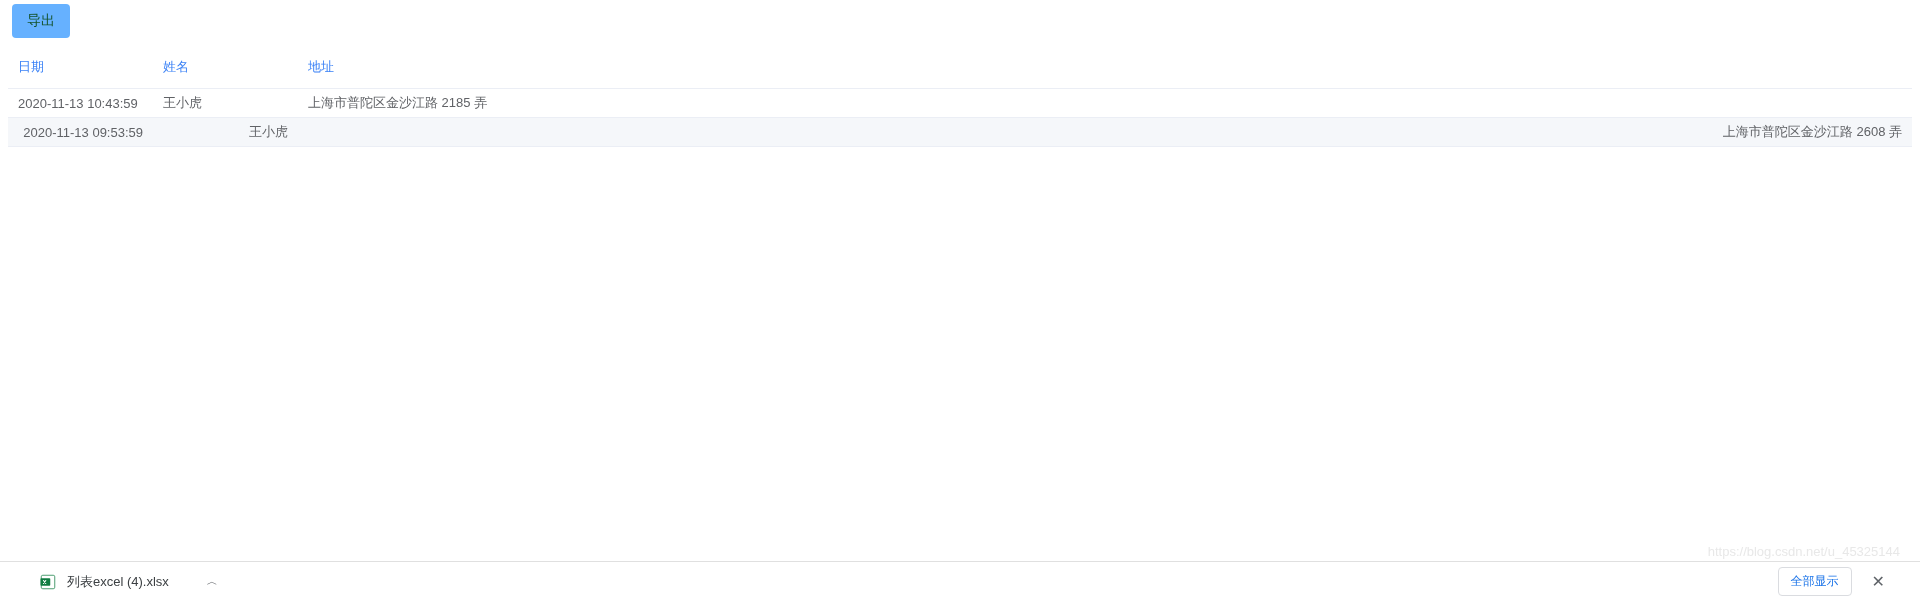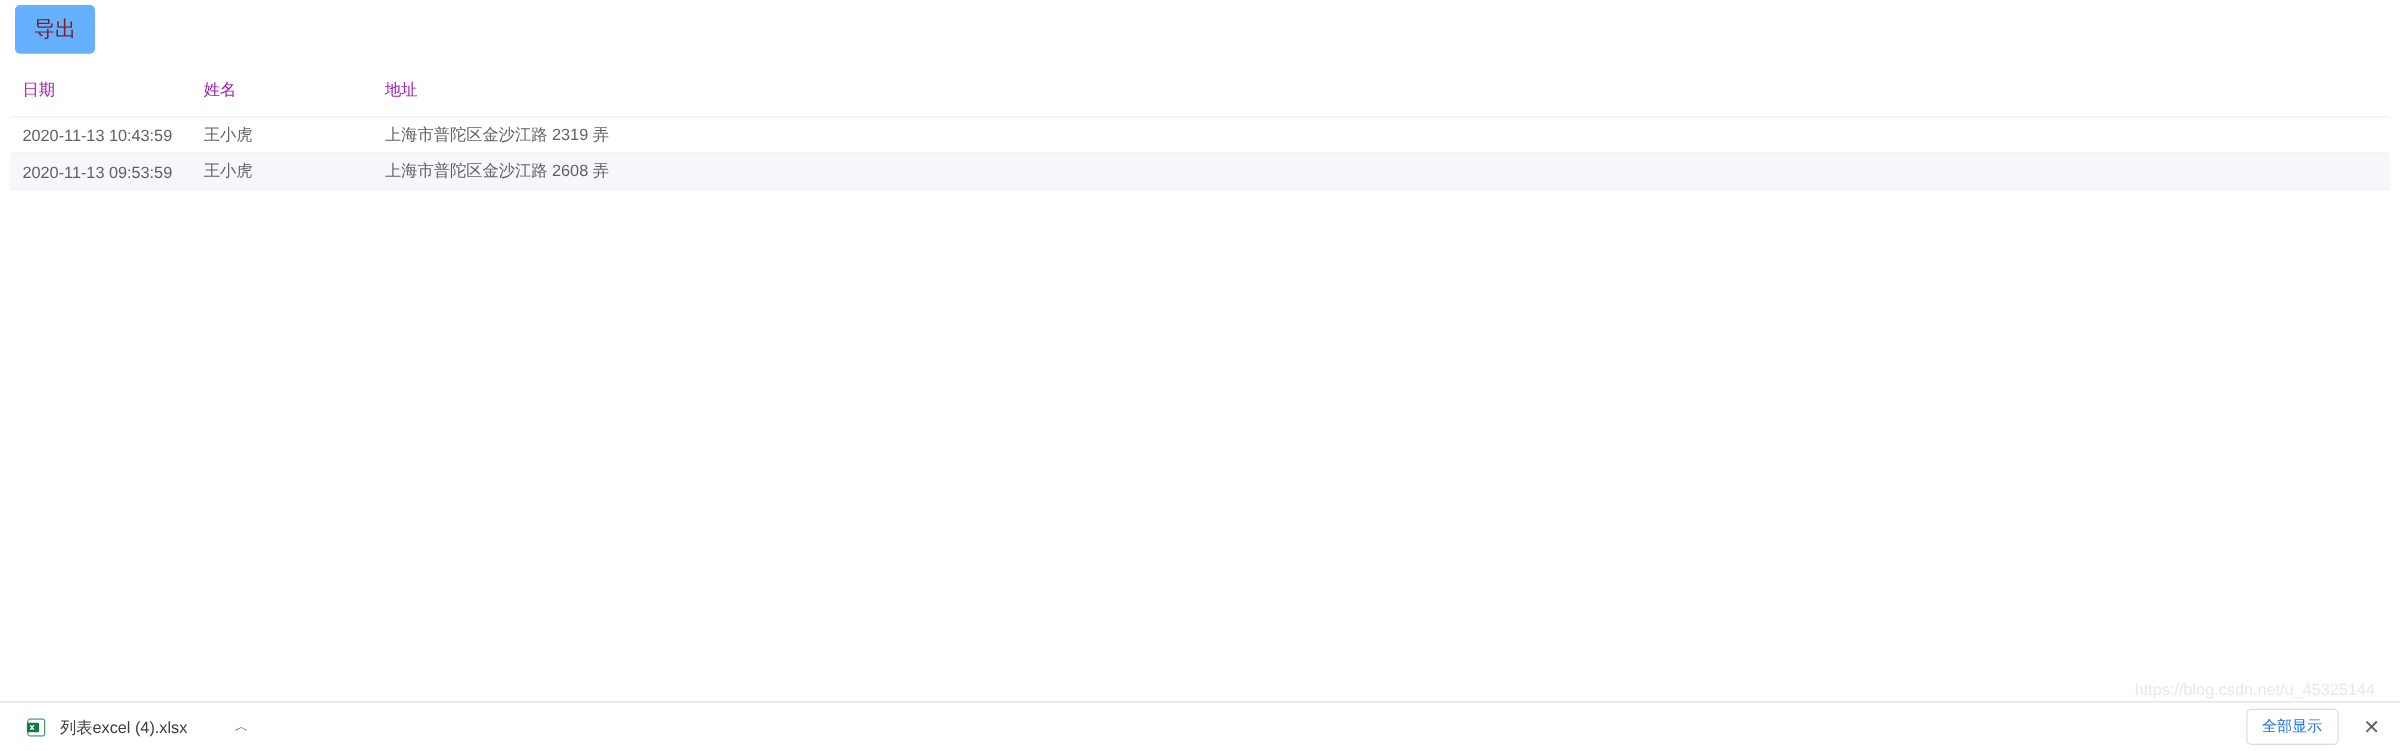--- a/index.html
+++ b/index.html
@@ -20,53 +20,54 @@
     }
     
     .container {
       padding: 4px 8px;
     }
     
     .export-btn {
       display: inline-block;
       padding: 8px 15px;
       background: #66b1ff;
-      color: #7f1d1d;
+      color: #14532d;
       border: none;
       border-radius: 4px;
-      font-size: 17px;
+      font-size: 14px;
       cursor: pointer;
       margin-bottom: 8px;
       margin-left: 4px;
     }
     
     .table {
       width: 100%;
       border-collapse: collapse;
       table-layout: fixed;
     }
     
     .table th {
       text-align: left;
       font-weight: normal;
-      color: #a21caf;
+      color: #3b82f6;
       padding: 12px 10px;
       border-bottom: 1px solid #ebeef5;
       font-size: 13px;
     }
     
     .table td {
       padding: 5px 10px;
       border-bottom: 1px solid #ebeef5;
       color: #606266;
       font-size: 13px;
     }
     
     .table tbody tr.hovered {
       background: #f5f7fa;
+      text-align: right;
     }
     
     .col-date {
       width: 145px;
     }
     
     .col-name {
       width: 145px;
     }
     
@@ -76,21 +77,21 @@
     
     .download-bar {
       position: absolute;
       bottom: 0;
       left: 0;
       right: 0;
       height: 40px;
       border-top: 1px solid #e0e0e0;
       display: flex;
       align-items: center;
-      padding: 0 12px;
+      padding: 0 31px;
       background: #fff;
       justify-content: space-between;
       gap: 44px;
     }
     
     .download-item {
       display: flex;
       align-items: center;
       gap: 10px;
       padding: 4px 8px;
@@ -167,21 +168,21 @@
       <tr>
         <th class="col-date">日期</th>
         <th class="col-name">姓名</th>
         <th class="col-address">地址</th>
       </tr>
     </thead>
     <tbody>
       <tr>
         <td>2020-11-13 10:43:59</td>
         <td>王小虎</td>
-        <td>上海市普陀区金沙江路 2319 弄</td>
+        <td>上海市普陀区金沙江路 2185 弄</td>
       </tr>
       <tr class="hovered">
         <td>2020-11-13 09:53:59</td>
         <td>王小虎</td>
         <td>上海市普陀区金沙江路 2608 弄</td>
       </tr>
     </tbody>
   </table>
 </div>
 

